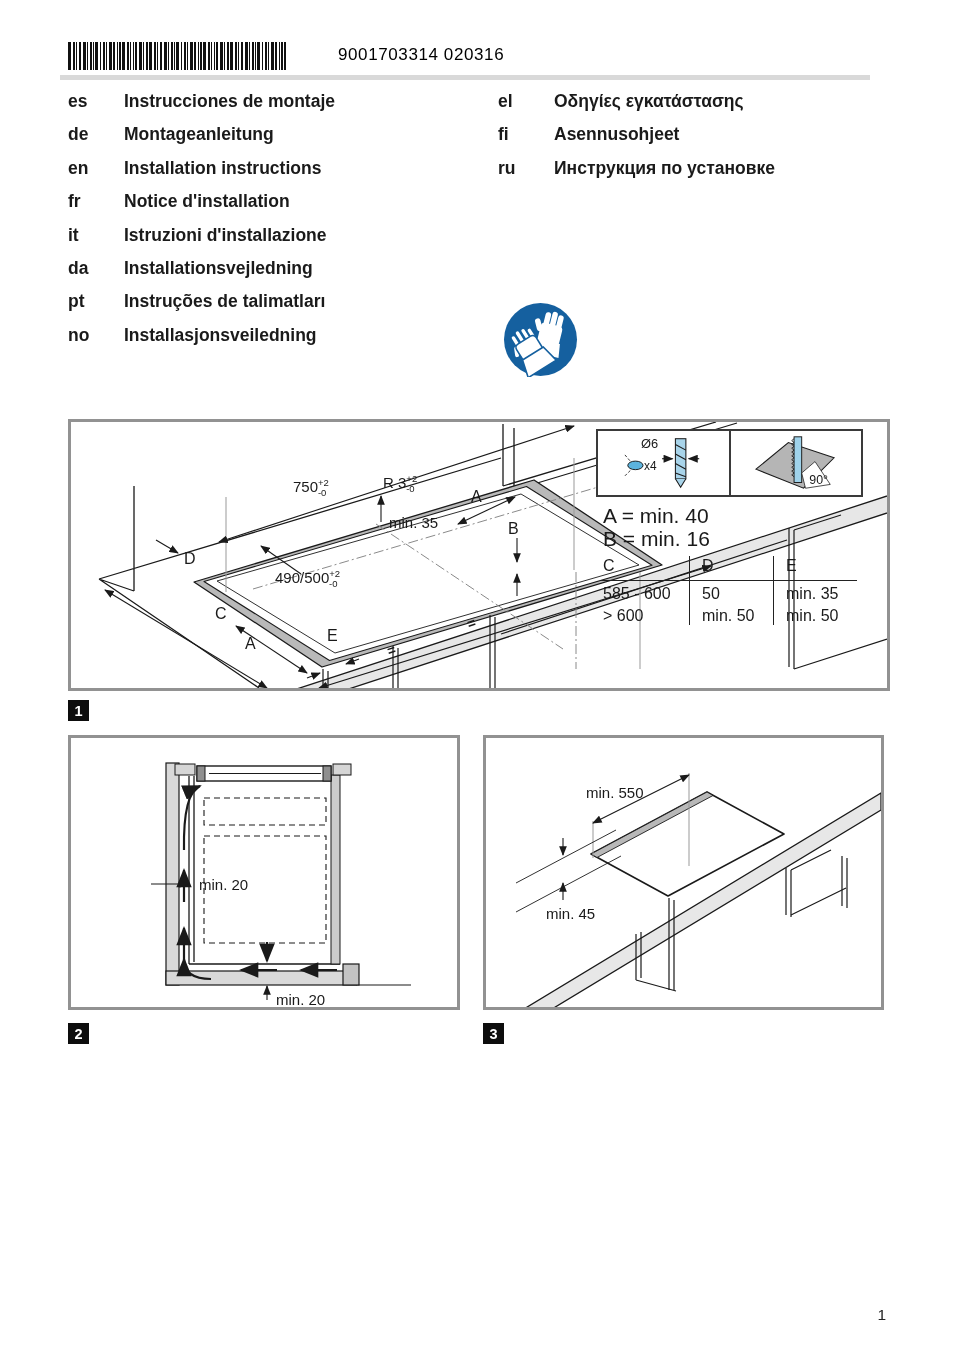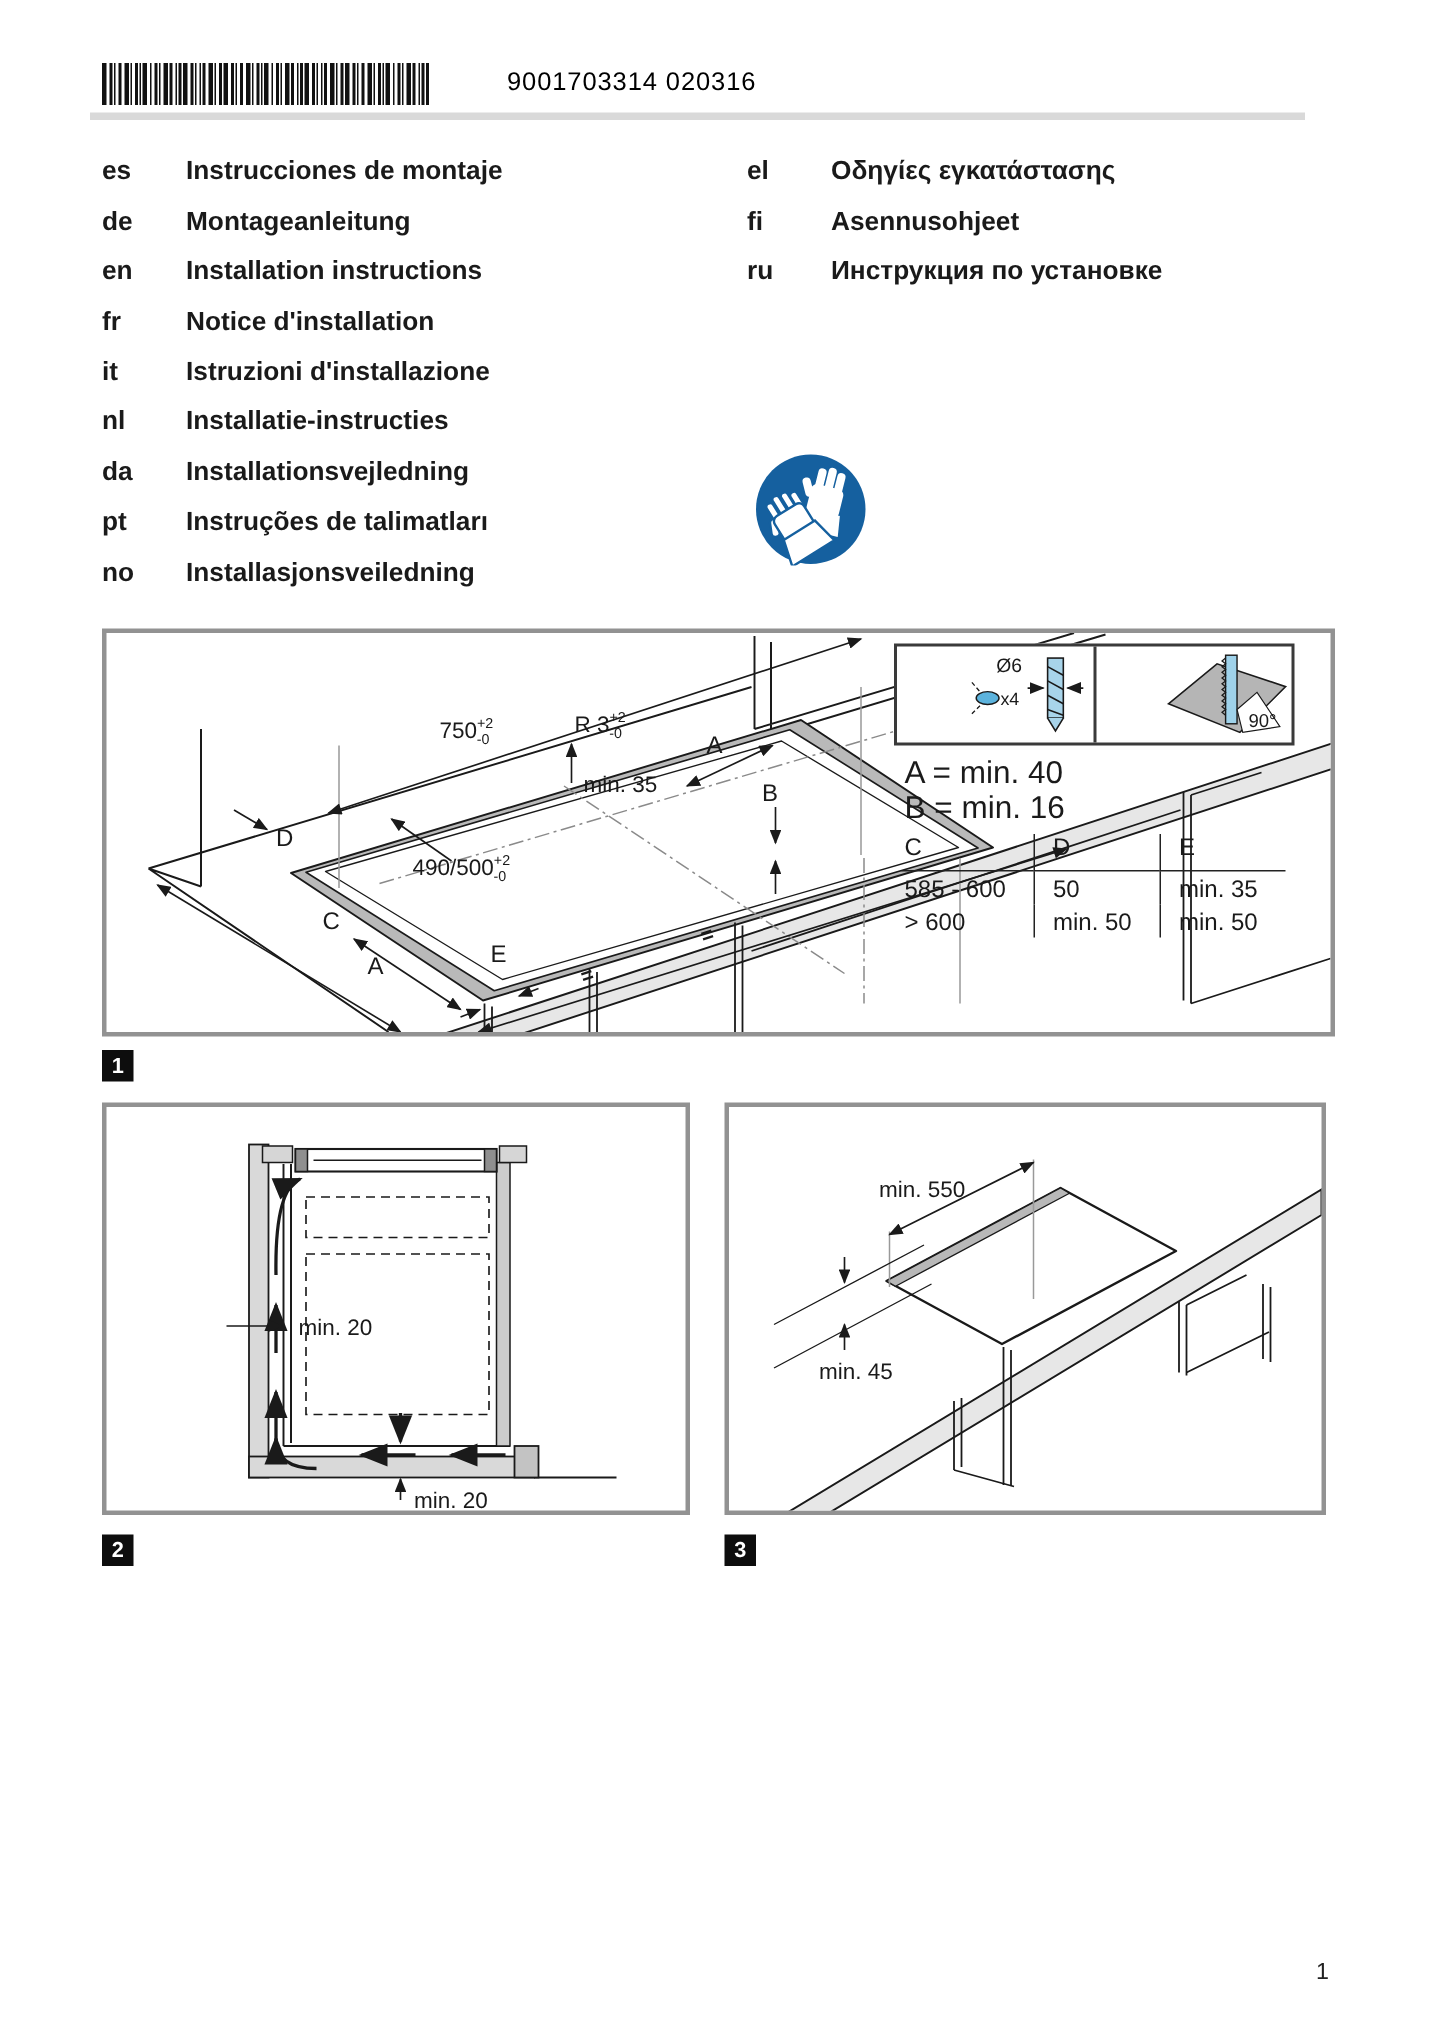--- a/index.html
+++ b/index.html
@@ -6,37 +6,37 @@
   body{width:960px;height:1358px;background:#fff;font-family:"Liberation Sans",sans-serif;color:#1a1a1a;position:relative;overflow:hidden}
   .abs{position:absolute}
   
   #barcode{left:68px;top:42px}
   #bc-number{left:338px;top:45px;font-size:17px;color:#000000;letter-spacing:.6px}
   #divider{left:60px;top:75px;width:810px;height:5px;background:#d9d9d9}
   
   .langcol{top:91px}
   #langs-left{left:68px}
   #langs-right{left:498px}
-  .lang-row{height:33.4px;display:flex;align-items:flex-end;font-weight:bold;font-size:17.5px}
+  .lang-row{height:33.4px;display:flex;align-items:flex-start;font-weight:bold;font-size:17.5px}
   .lang-code{width:56px}
   
   #glove{left:503px;top:302px}
   
   .figbox{position:absolute;border:3px solid #929292;background:#fff}
   #fig1{left:68px;top:419px;width:816px;height:266px}
   #fig2{left:68px;top:735px;width:386px;height:269px}
   #fig3{left:483px;top:735px;width:395px;height:269px}
   .figsvg{position:absolute;left:0;top:0}
   .numtag{position:absolute;width:21px;height:21px;background:#0d0d0d;color:#fff;font-size:14.5px;font-weight:bold;display:flex;align-items:center;justify-content:center}
   #tag1{left:68px;top:700px}
   #tag2{left:68px;top:1023px}
   #tag3{left:483px;top:1023px}
   
   #iconbox{position:absolute;left:525px;top:7px;width:263px;height:64px;border:2px solid #3a3a3a;display:flex;background:#fff}
-  .ipanel{flex:1;border-right:2px solid #3a3a3a;display:flex;align-items:center;justify-content:flex-end}
+  .ipanel{flex:1;border-right:2px solid #3a3a3a;display:flex;align-items:center;justify-content:center}
   .ipanel:last-child{border-right:none}
   .note{position:absolute;left:532px;font-size:21px}
   #noteA{top:82px}
   #noteB{top:105px}
   #cde{position:absolute;left:530px;top:134px;display:grid;grid-template-columns:88px 84px 84px;font-size:16px}
   #cde .h{border-bottom:1.7px solid #222;padding:1px 0 5px 2px}
   #cde .c{padding:4px 0 0 2px}
   #cde .v{border-left:1.7px solid #222;padding-left:12px}
   #page-num{left:856px;top:1306px;width:30px;text-align:right;font-size:15.5px;color:#222}
   svg text{font-family:"Liberation Sans",sans-serif;fill:#1a1a1a}
@@ -71,24 +71,20 @@
       <span class="lang-code">en</span>
       <span>Installation instructions</span>
     </div>
   <div class="lang-row">
       <span class="lang-code">fr</span>
       <span>Notice d'installation</span>
     </div>
   <div class="lang-row">
       <span class="lang-code">it</span>
       <span>Istruzioni d'installazione</span>
-    </div>
-  <div class="lang-row">
-      <span class="lang-code">nl</span>
-      <span>Installatie-instructies</span>
     </div>
   <div class="lang-row">
       <span class="lang-code">da</span>
       <span>Installationsvejledning</span>
     </div>
   <div class="lang-row">
       <span class="lang-code">pt</span>
       <span>Instruções de talimatları</span>
     </div>
   <div class="lang-row">

